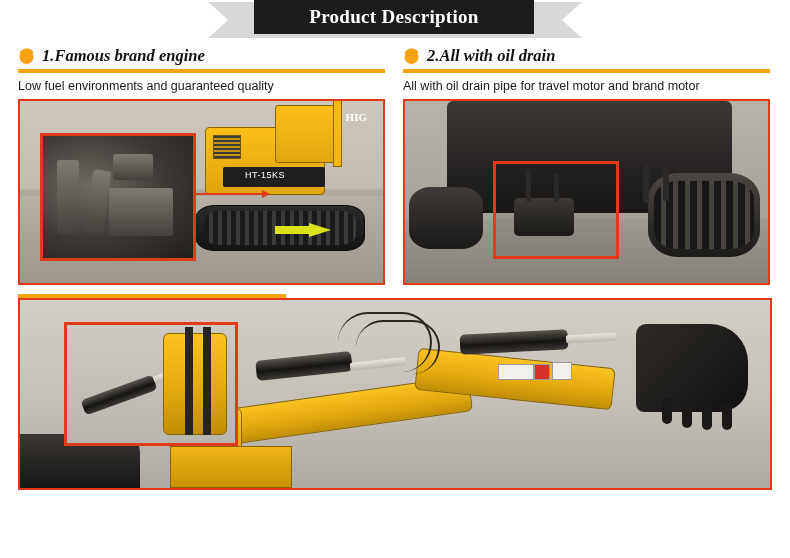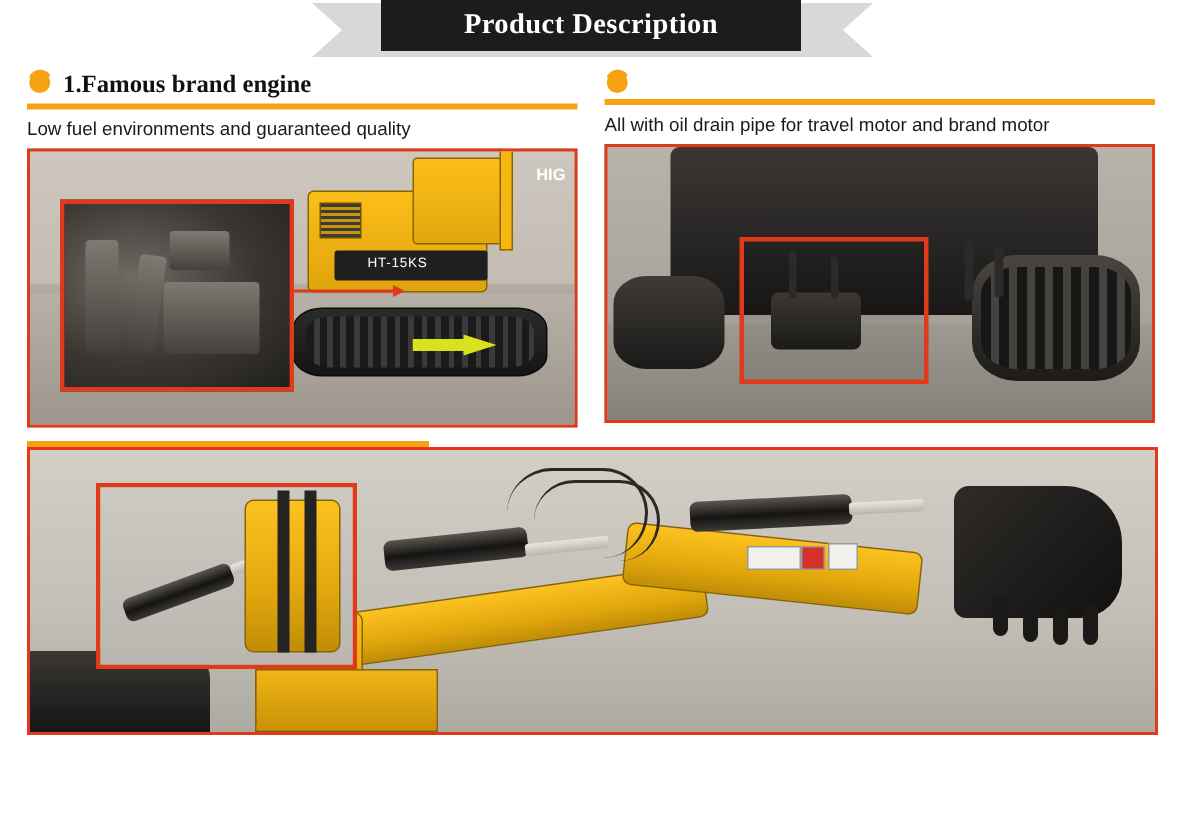--- a/index.html
+++ b/index.html
@@ -65,22 +65,24 @@
     color: #ffffff;
     font-family: "Liberation Serif", serif;
     font-weight: bold;
     font-size: 19px;
     letter-spacing: 0.3px;
   }
 
   
   .sec-head {
     display: flex;
+    align-items: center;
     gap: 7px;
     margin-bottom: 2px;
+    font-style: italic;
   }
   .sec-bullet {
     width: 17px;
     height: 17px;
     flex: 0 0 17px;
     position: relative;
   }
   .sec-bullet svg { display: block; }
   .sec-title {
     font-family: "Liberation Serif", serif;
@@ -247,25 +249,25 @@
     border-radius: 16px / 10px;
     background: repeating-linear-gradient(90deg,#1a1a1a 0 5px,#3a3a3a 5px 9px);
   }
   .exc-arrow {
     position: absolute;
     left: 92px; top: 122px;
     width: 56px; height: 14px;
   }
   .hig-text {
     position: absolute;
-    right: 6px; top: 10px;
+    right: 16px; top: 10px;
     color: #ffffff;
     font-size: 11px;
     font-weight: bold;
-    font-family: Liberation Sans, sans-serif;
+    font-family: Liberation Serif, serif;
   }
 
   
   .p2-bg {
     position: absolute; inset: 0;
     background: linear-gradient(180deg,#b7b2aa 0%, #a8a39b 60%, #8d887f 100%);
   }
   .p2-concrete {
     position: absolute; left: 0; right: 0; bottom: 0; height: 35%;
     background: linear-gradient(180deg,#9e9a92,#85817a);
@@ -429,20 +431,21 @@
   </div>
 
   <div class="col">
     <div class="sec-head">
       <span class="sec-bullet">
         <svg width="17" height="17" viewBox="0 0 17 17">
           <circle cx="8.5" cy="9" r="7" fill="#f5a313"></circle>
           <path d="M3 5 A7 7 0 0 1 14 4" stroke="#f5a313" stroke-width="2.6" fill="none" stroke-linecap="round"></path>
         </svg>
       </span>
+      <span class="sec-title">2.All with oil drain</span>
     </div>
     <div class="sec-underline"></div>
     <div class="sec-desc">All with oil drain pipe for travel motor and brand motor</div>
 
     <div class="photo photo-2">
       <div class="p2-bg"></div>
       <div class="p2-concrete"></div>
       <div class="p2-dark-body"></div>
       <div class="p2-track-left"></div>
       <div class="p2-track"></div>

